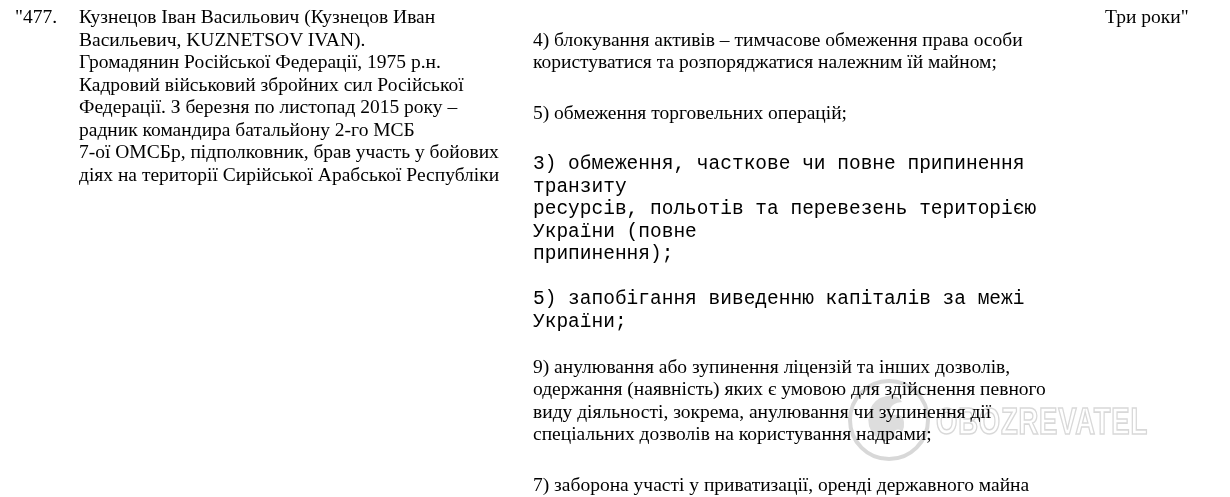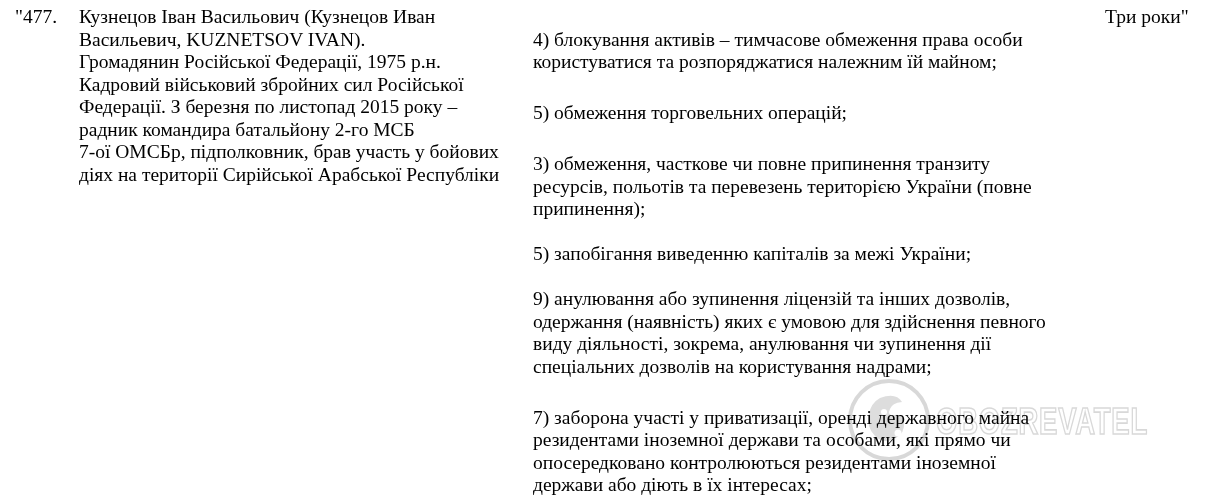--- a/index.html
+++ b/index.html
@@ -38,20 +38,21 @@
   .col-duration {
     left: 1105px;
     width: 115px;
   }
   .col-sanctions p {
     margin: 0 0 6px 0;
     white-space: pre-line;
   }
   .col-sanctions p.tight {
     margin-bottom: 0;
+    font-family: Liberation Mono, monospace;
   }
   .watermark {
     position: absolute;
     left: 832px;
     top: 372px;
     z-index: 0;
     opacity: 0.85;
   }
 </style>
 </head>

